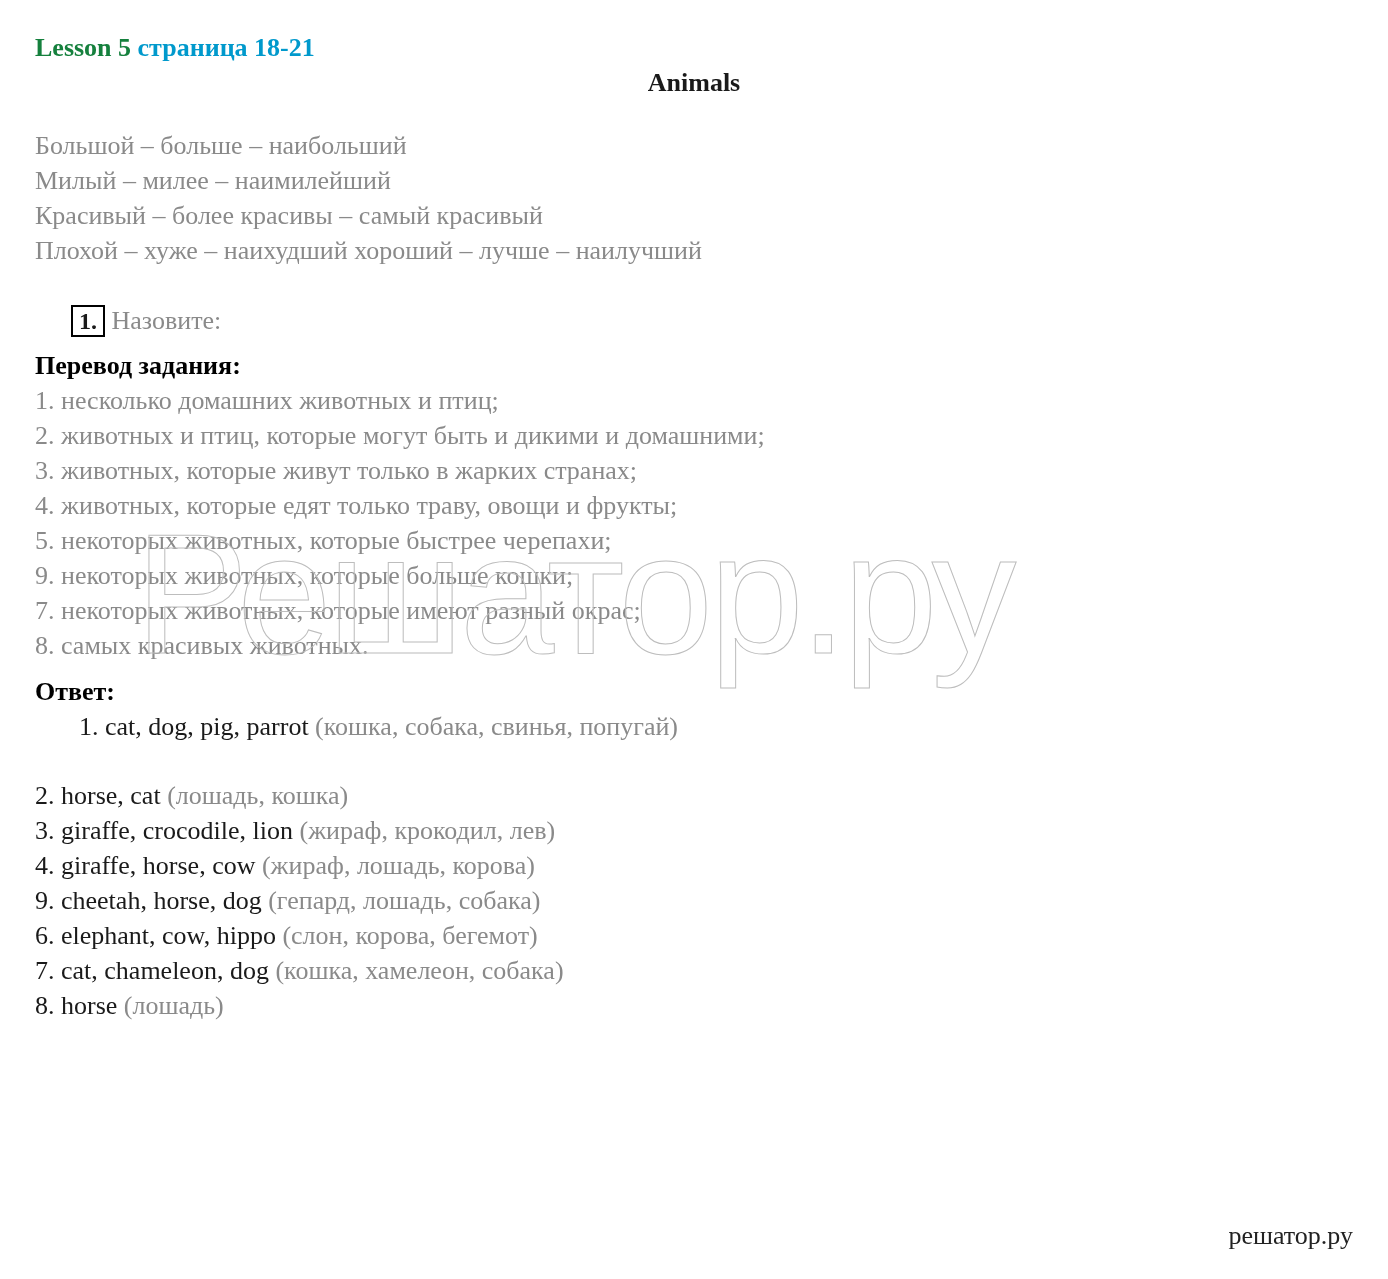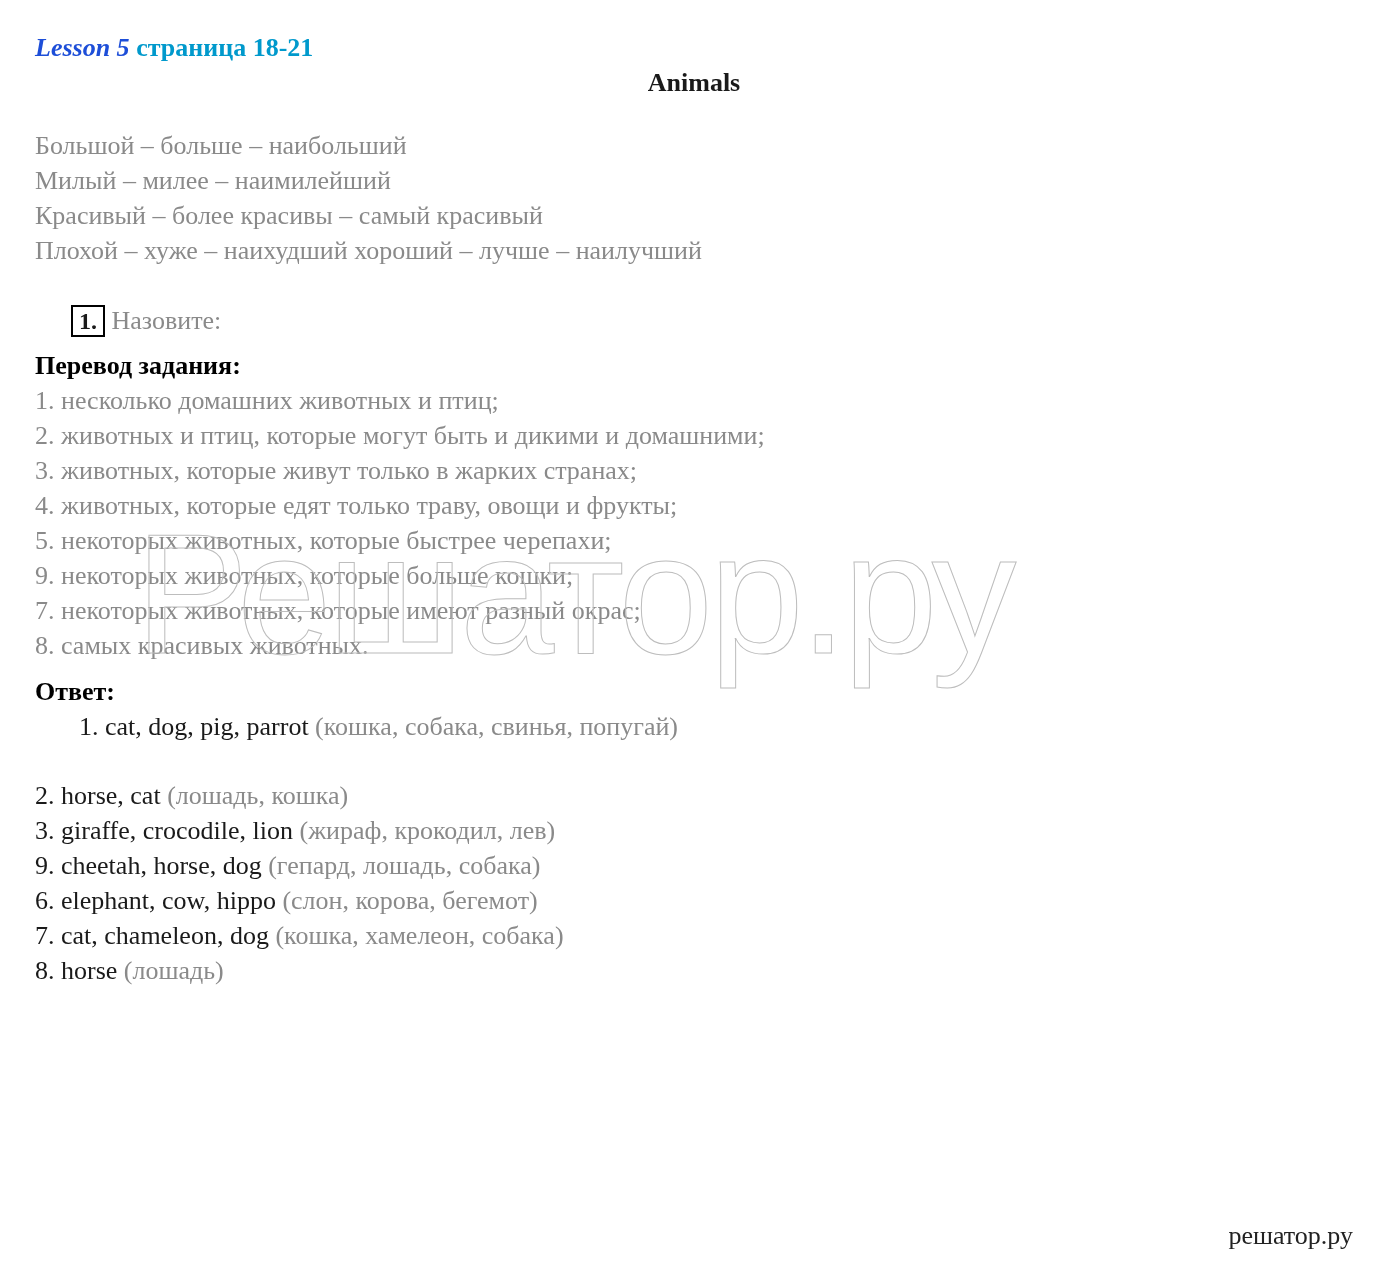--- a/index.html
+++ b/index.html
@@ -12,22 +12,21 @@
     background: #fff;
     width: 1388px;
     height: 1279px;
     box-sizing: border-box;
     position: relative;
   }
   .title-line {
     font-weight: bold;
   }
   .lesson-black {
-    color: #1d4ed8;
-    font-style: italic;
+    color: #15803d;
   }
   .lesson-blue {
     color: #0099cc;
   }
   .subtitle {
     font-weight: bold;
     margin-bottom: 28px;
     text-align: center;
   }
   .grey-text {
@@ -131,20 +130,23 @@
     <div class="answer-line gap-after-1">
       <span class="main-text">1. cat, dog, pig, parrot </span><span class="paren">(кошка, собака, свинья, попугай)</span>
     </div>
     <div class="answer-line">
       <span class="main-text">2. horse, cat </span><span class="paren">(лошадь, кошка)</span>
     </div>
     <div class="answer-line">
       <span class="main-text">3. giraffe, crocodile, lion </span><span class="paren">(жираф, крокодил, лев)</span>
     </div>
     <div class="answer-line">
+      <span class="main-text">4. giraffe, horse, cow </span><span class="paren">(жираф, лошадь, корова)</span>
+    </div>
+    <div class="answer-line">
       <span class="main-text">9. cheetah, horse, dog </span><span class="paren">(гепард, лошадь, собака)</span>
     </div>
     <div class="answer-line">
       <span class="main-text">6. elephant, cow, hippo </span><span class="paren">(слон, корова, бегемот)</span>
     </div>
     <div class="answer-line">
       <span class="main-text">7. cat, chameleon, dog </span><span class="paren">(кошка, хамелеон, собака)</span>
     </div>
     <div class="answer-line">
       <span class="main-text">8. horse </span><span class="paren">(лошадь)</span>

